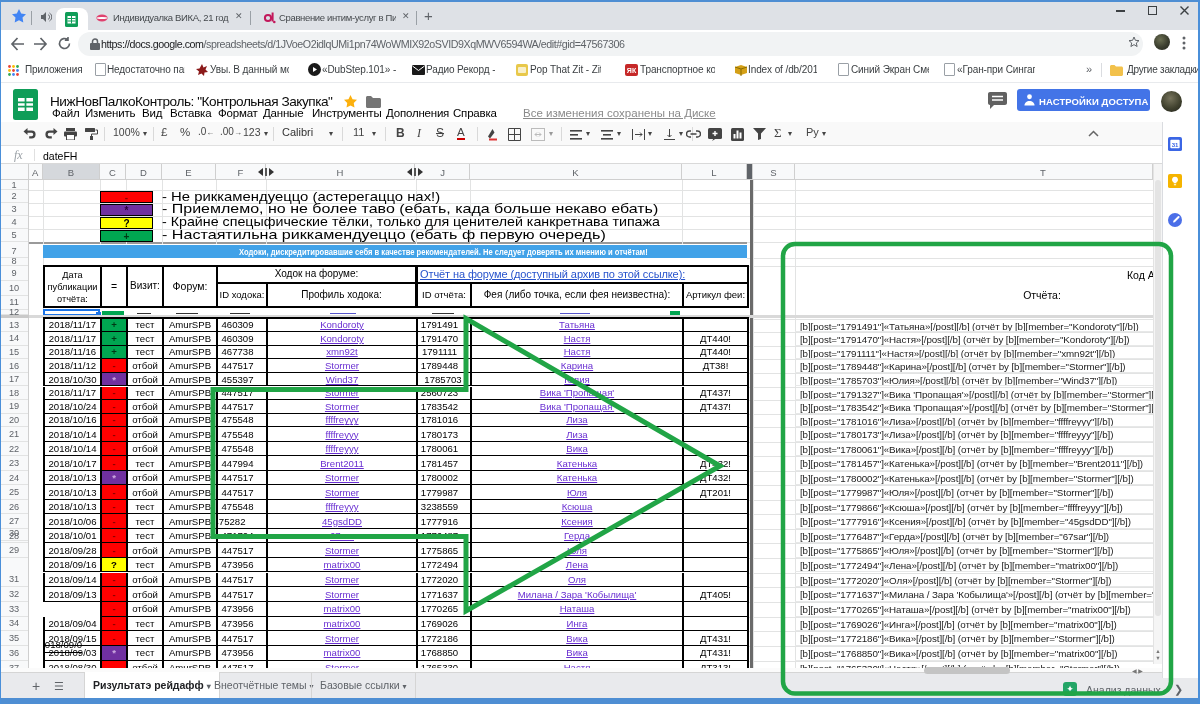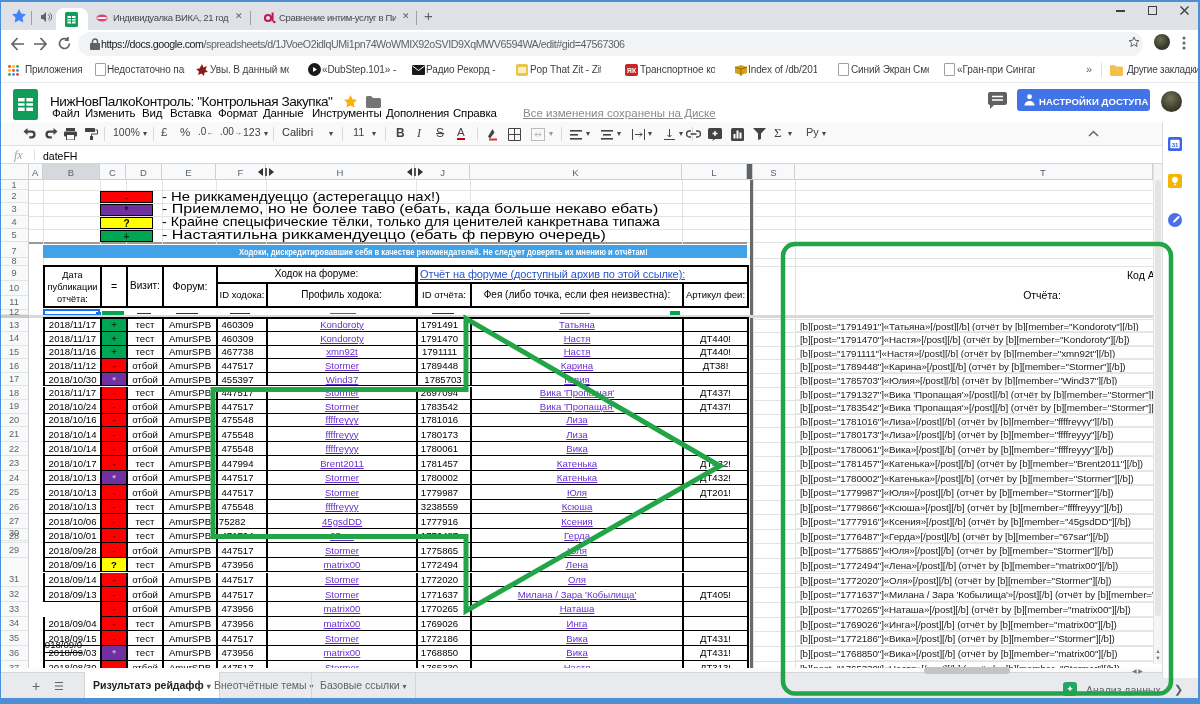--- a/index.html
+++ b/index.html
@@ -446,21 +446,21 @@
 <div class="dc lnk" style="left:266px;top:372.9px;width:150px;height:13.6px">Wind37</div>
 <div class="dc" style="left:416px;top:372.9px;width:54px;height:13.6px;padding-right:2px">1785703</div>
 <div class="dc lnk" style="left:470px;top:372.9px;width:212px;height:13.6px">Юлия</div>
 <div class="dc" style="left:682px;top:372.9px;width:65px;height:13.6px"></div>
 <div class="dc" style="left:43px;top:386.5px;width:57px;height:13.6px">2018/11/17</div>
 <div class="dc" style="left:100px;top:386.5px;width:26px;height:13.6px;background:#FF0000;color:#8b0000;font-weight:bold">-</div>
 <div class="dc" style="left:126px;top:386.5px;width:36px;height:13.6px">тест</div>
 <div class="dc" style="left:162px;top:386.5px;width:54px;height:13.6px">AmurSPB</div>
 <div class="dc" style="left:216px;top:386.5px;width:50px;height:13.6px;padding-right:9px">447517</div>
 <div class="dc lnk" style="left:266px;top:386.5px;width:150px;height:13.6px">Stormer</div>
-<div class="dc" style="left:416px;top:386.5px;width:54px;height:13.6px;padding-right:9px">2697094</div>
+<div class="dc" style="left:416px;top:386.5px;width:54px;height:13.6px;padding-right:9px">2560723</div>
 <div class="dc lnk" style="left:470px;top:386.5px;width:212px;height:13.6px">Вика 'Пропащая'</div>
 <div class="dc" style="left:682px;top:386.5px;width:65px;height:13.6px">ДТ437!</div>
 <div class="dc" style="left:43px;top:400.1px;width:57px;height:13.6px">2018/10/24</div>
 <div class="dc" style="left:100px;top:400.1px;width:26px;height:13.6px;background:#FF0000;color:#8b0000;font-weight:bold">-</div>
 <div class="dc" style="left:126px;top:400.1px;width:36px;height:13.6px">отбой</div>
 <div class="dc" style="left:162px;top:400.1px;width:54px;height:13.6px">AmurSPB</div>
 <div class="dc" style="left:216px;top:400.1px;width:50px;height:13.6px;padding-right:9px">447517</div>
 <div class="dc lnk" style="left:266px;top:400.1px;width:150px;height:13.6px">Stormer</div>
 <div class="dc" style="left:416px;top:400.1px;width:54px;height:13.6px;padding-right:9px">1783542</div>
 <div class="dc lnk" style="left:470px;top:400.1px;width:212px;height:13.6px">Вика 'Пропащая'</div>

